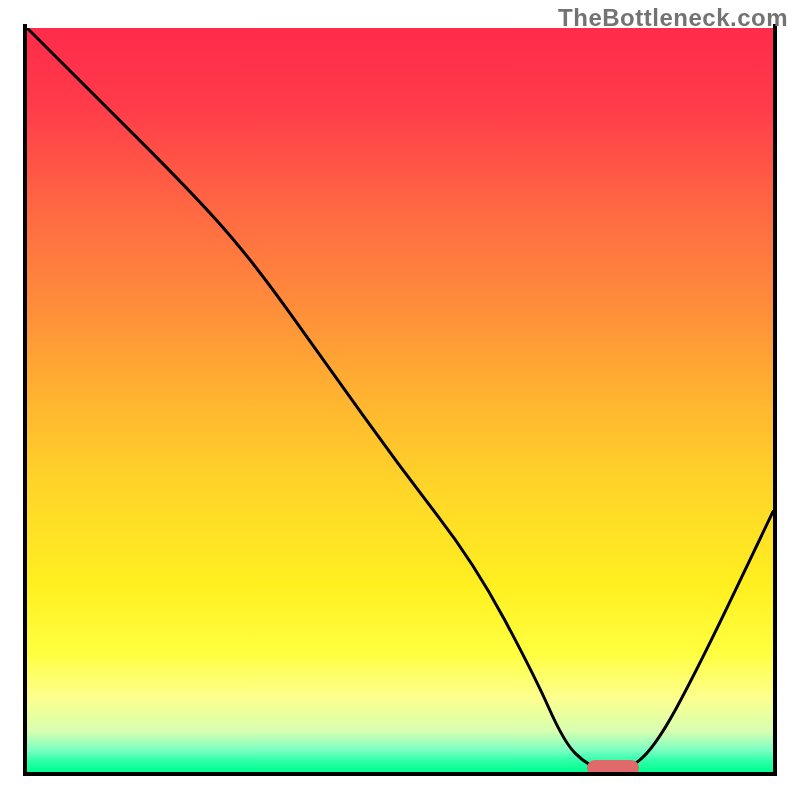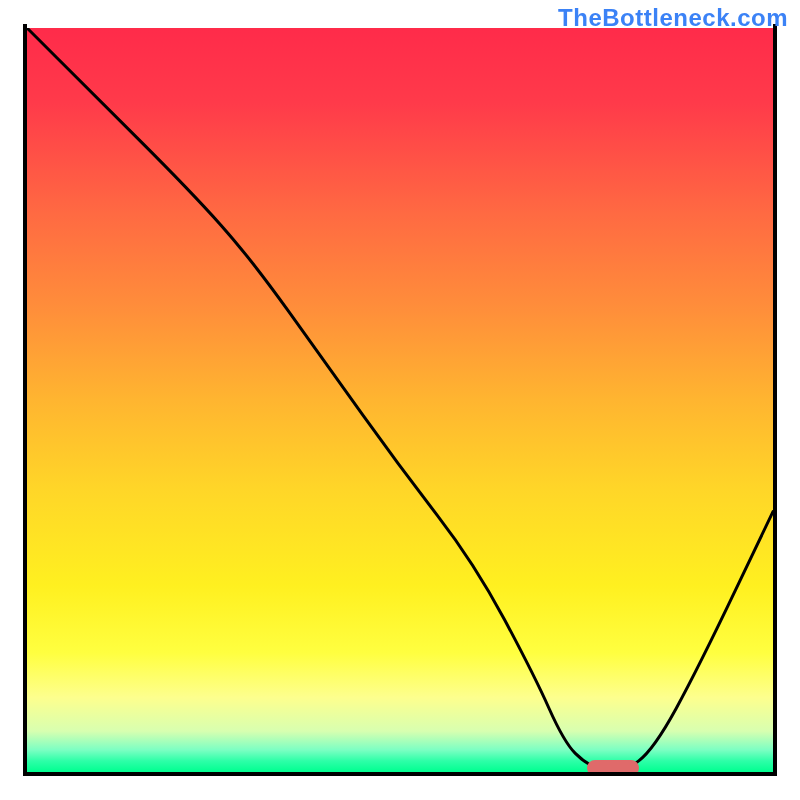--- a/index.html
+++ b/index.html
@@ -15,21 +15,21 @@
     width: 800px;
     height: 800px;
     background: #ffffff;
   }
   .watermark {
     position: absolute;
     top: 4px;
     right: 12px;
     font-size: 24px;
     font-weight: 600;
-    color: #3b82f6;
+    color: #737373;
     letter-spacing: 0.5px;
     z-index: 10;
   }
   .plot-area {
     position: absolute;
     left: 27px;
     top: 28px;
     width: 746px;
     height: 744px;
   }

